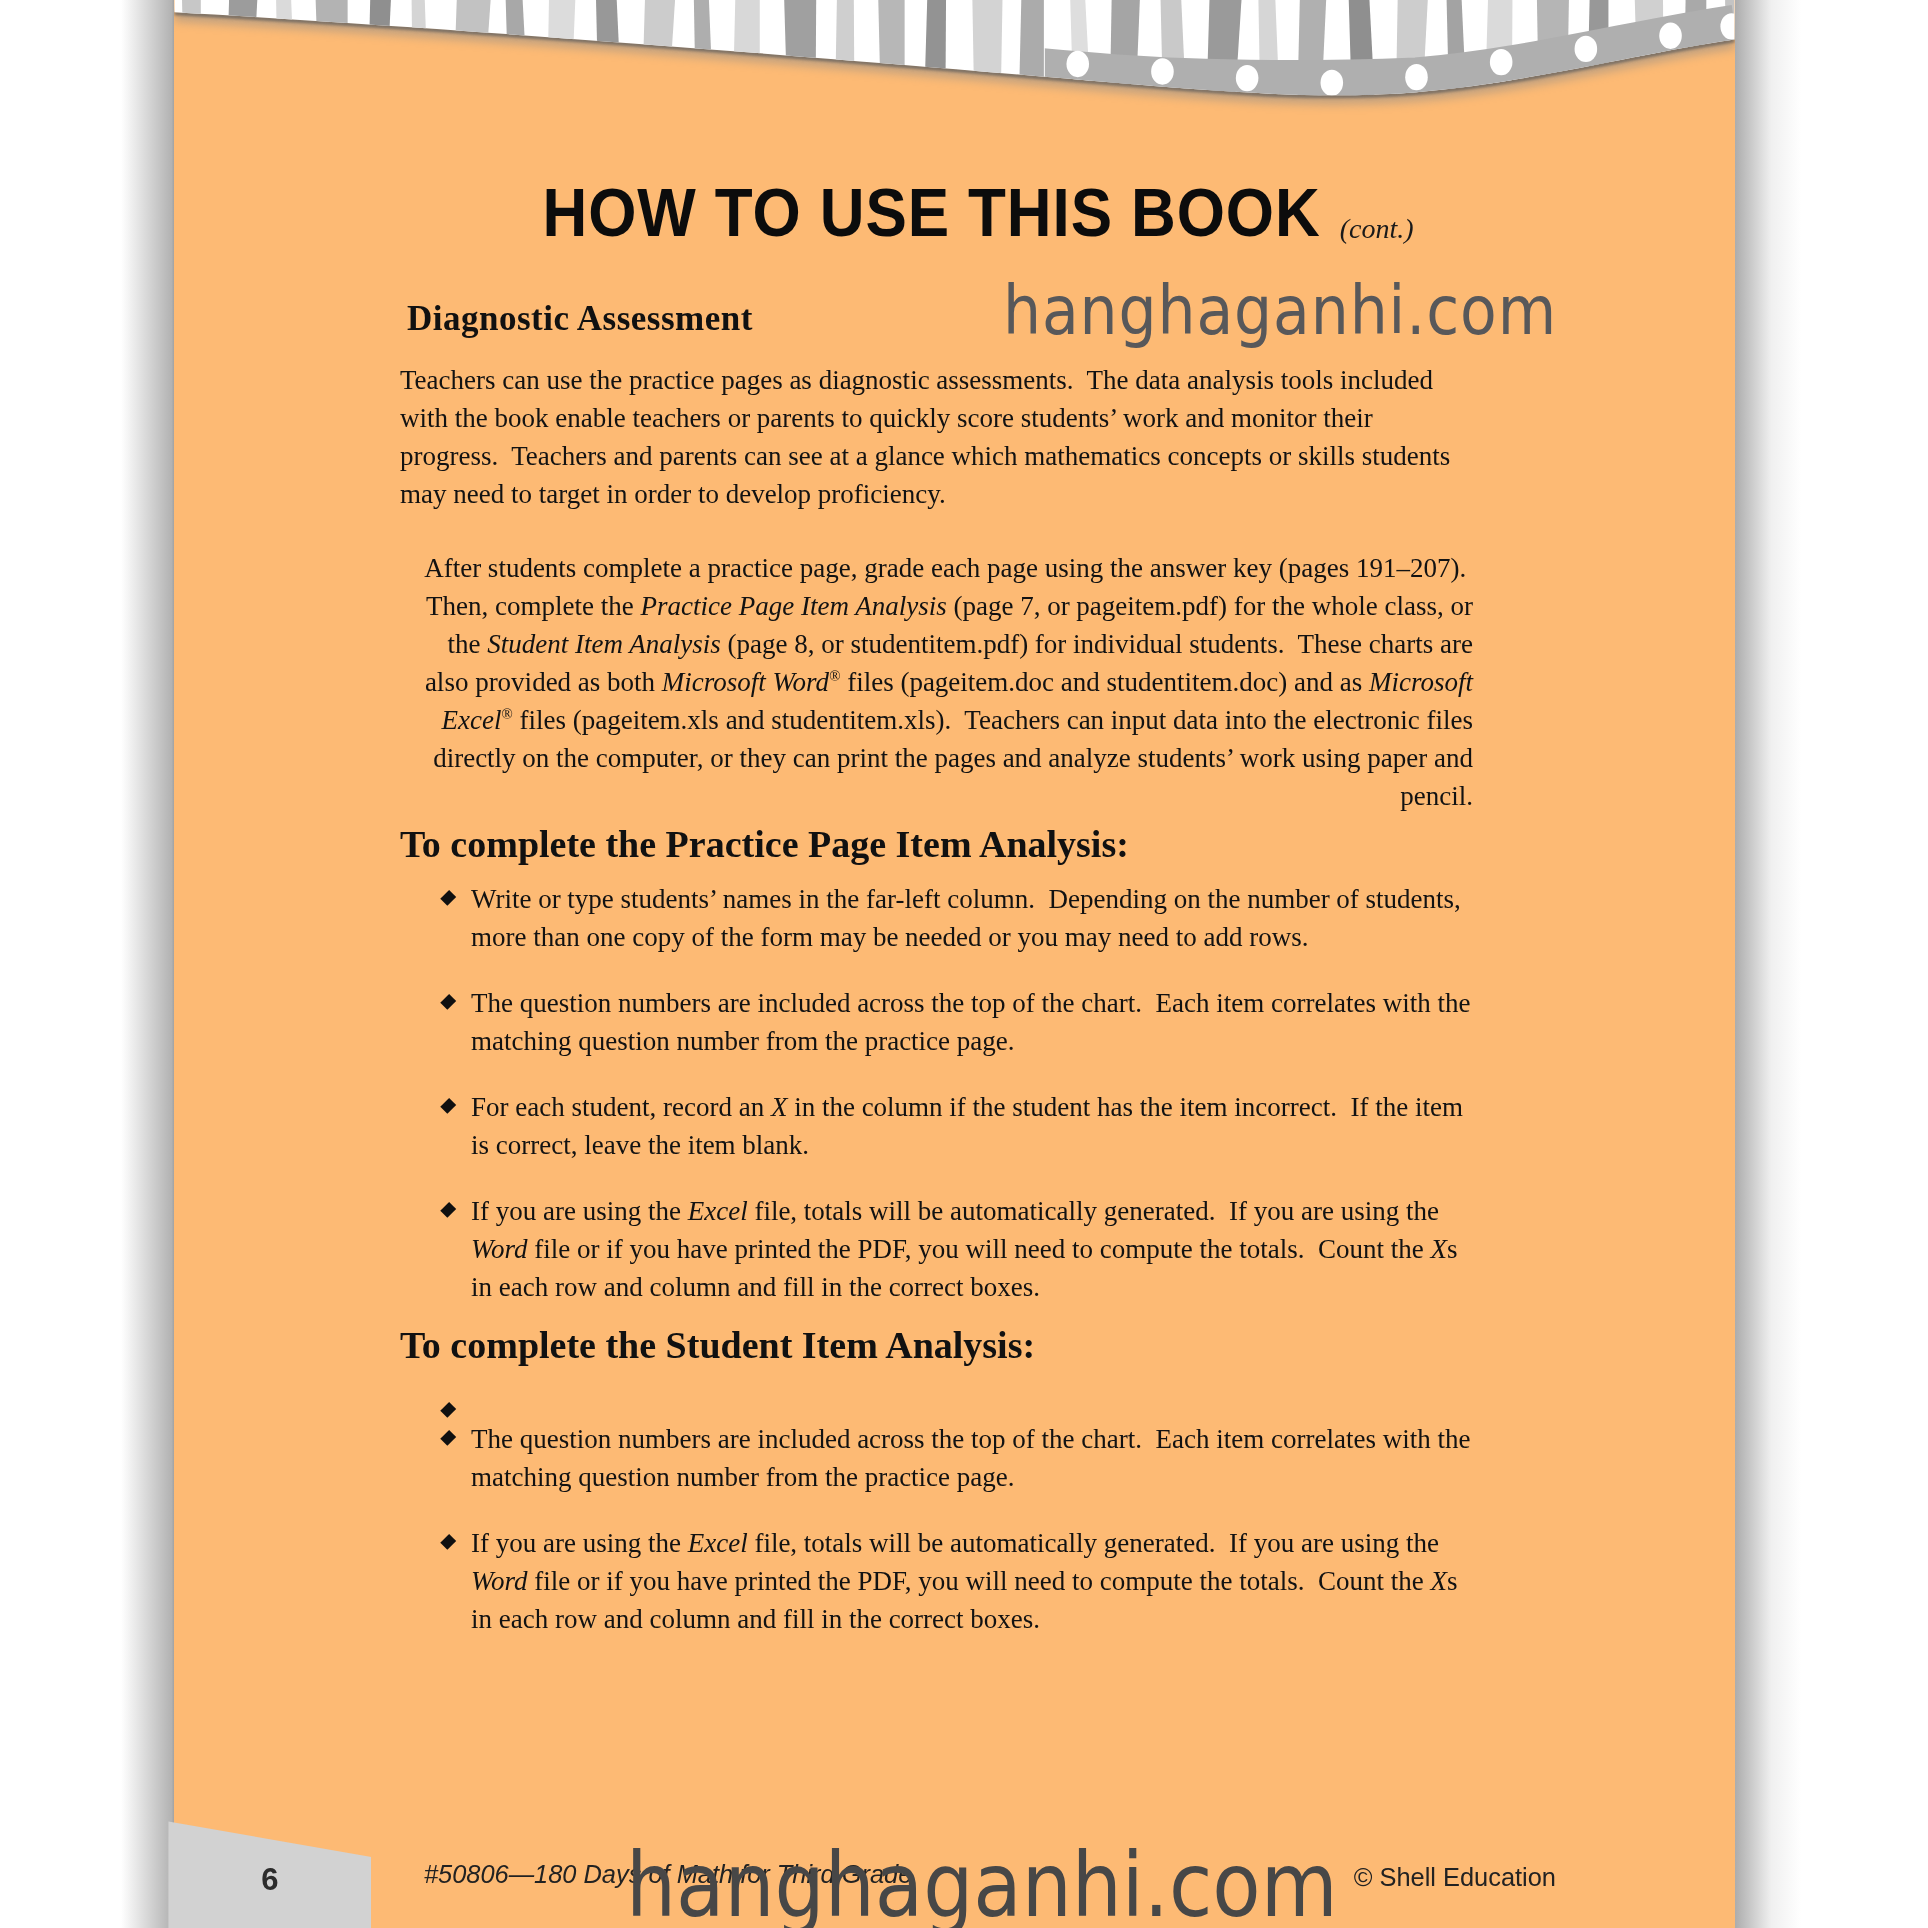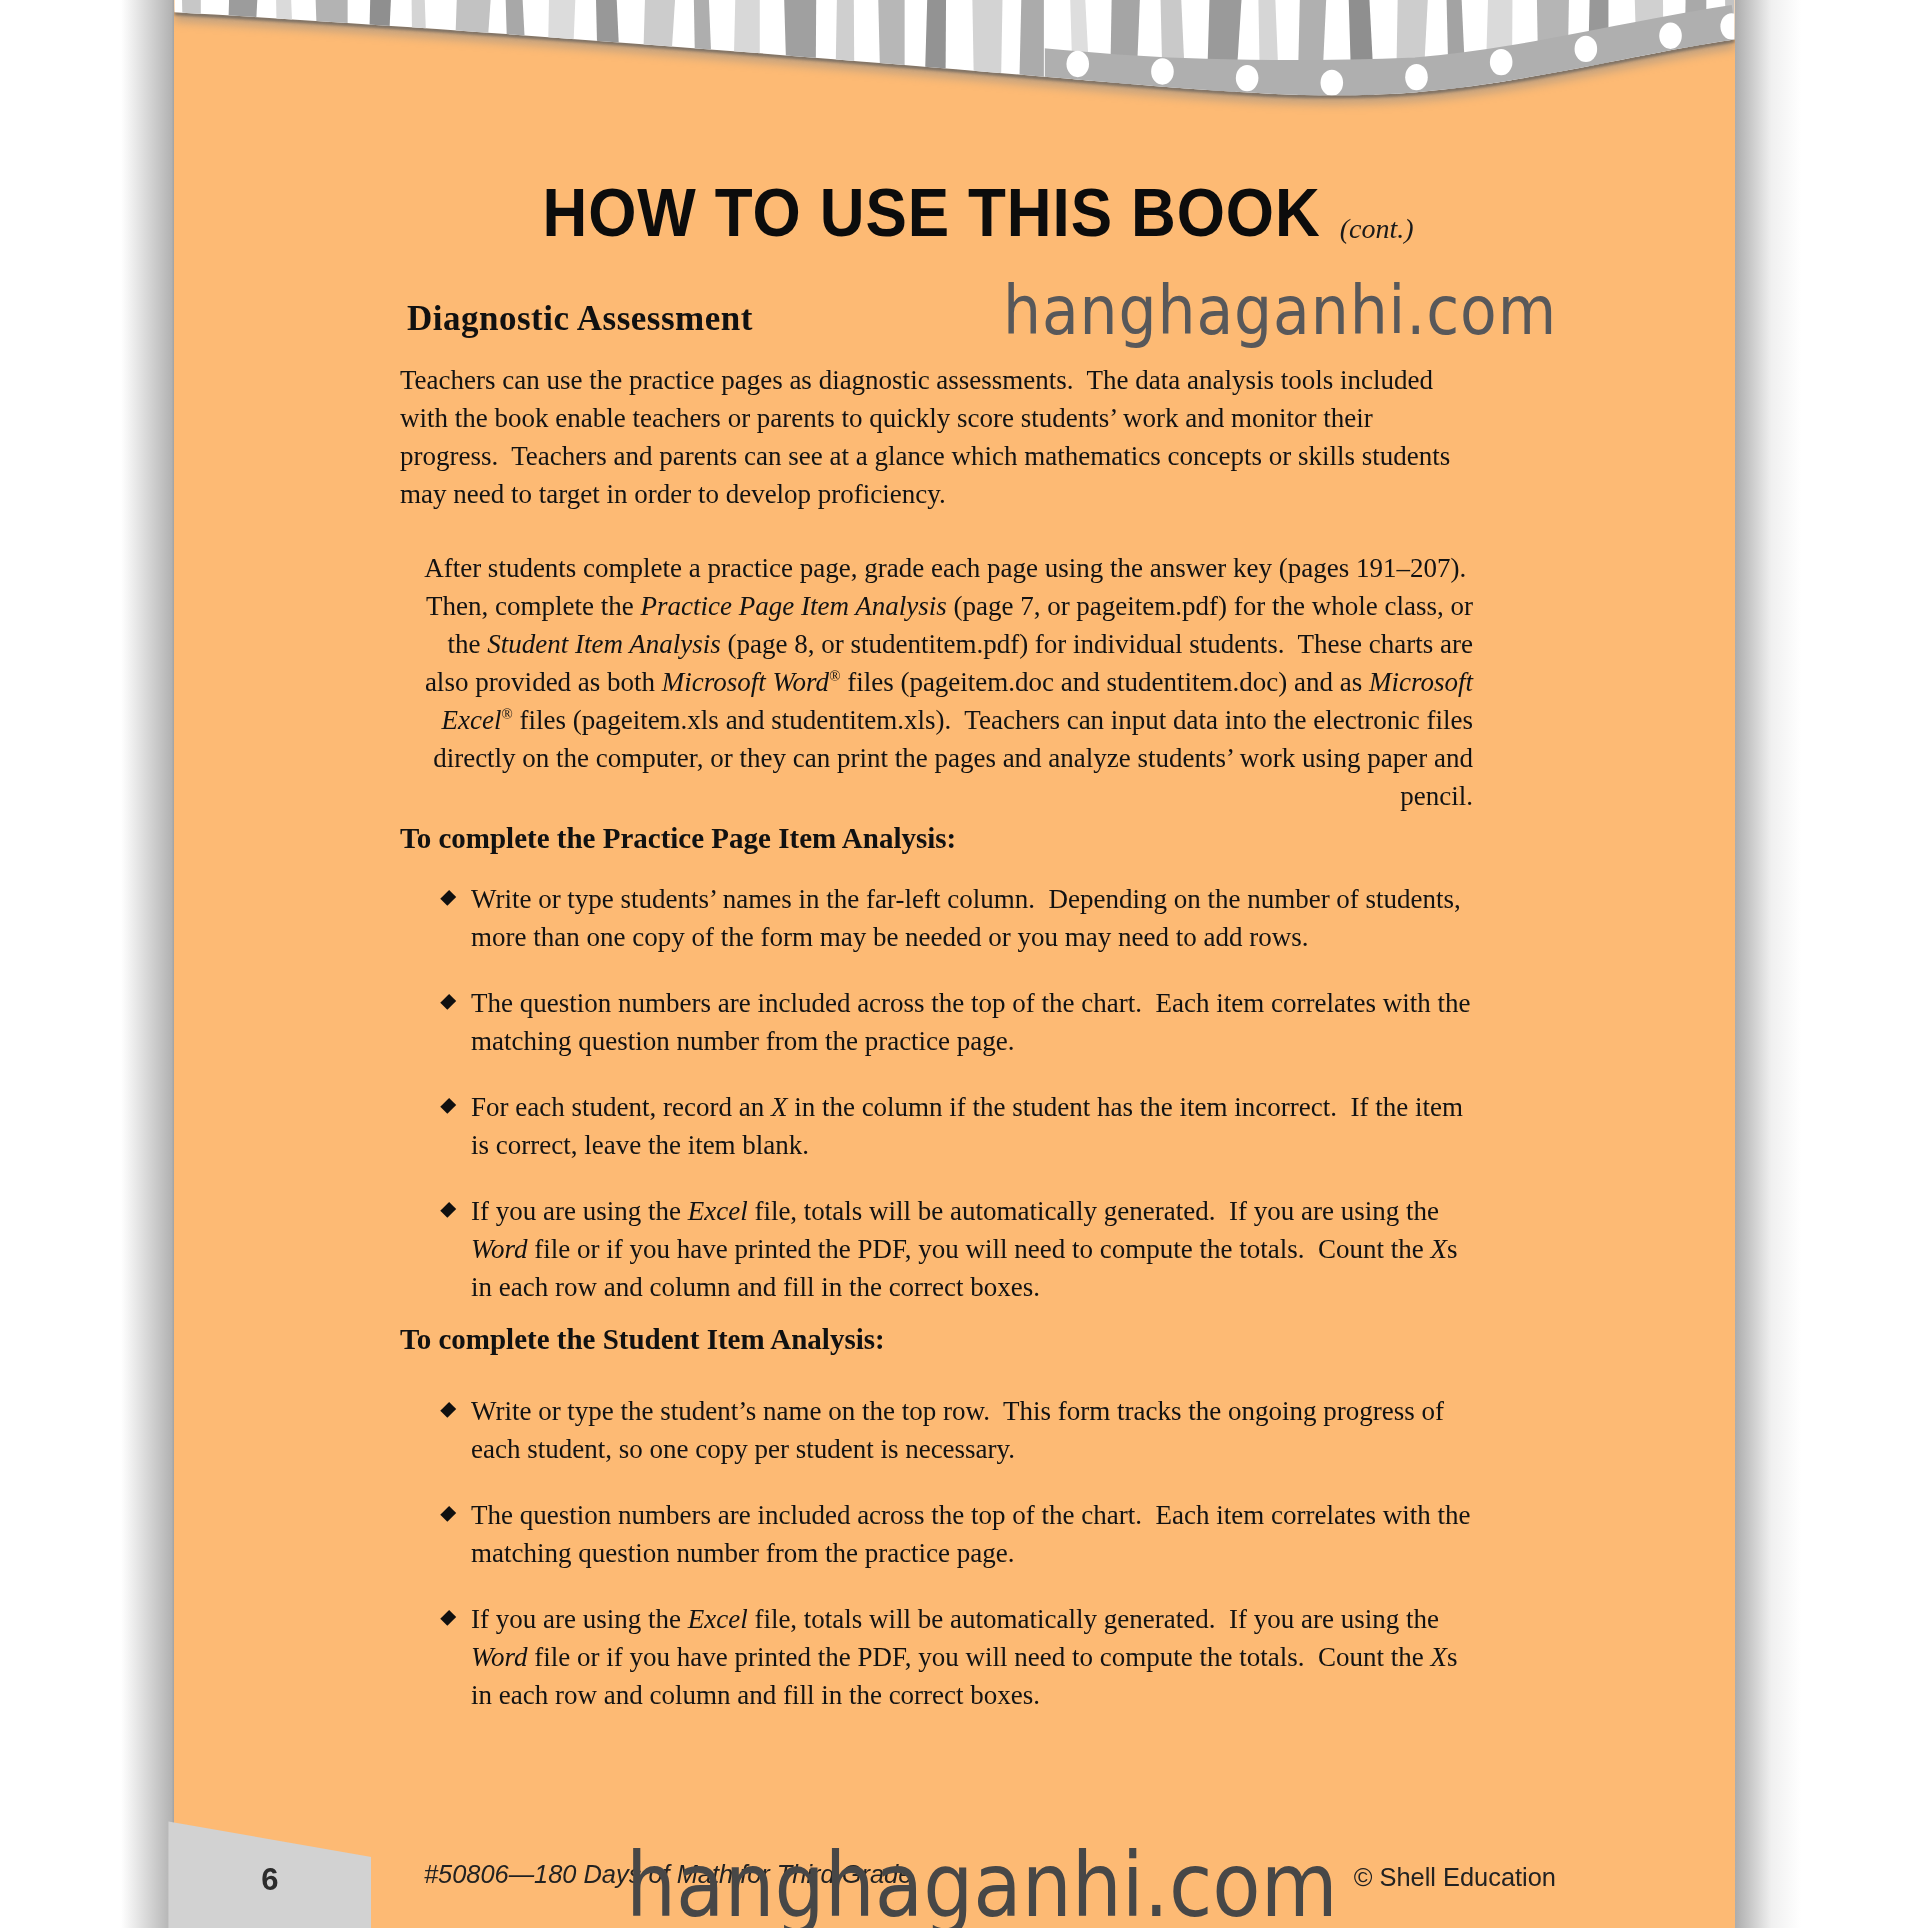--- a/index.html
+++ b/index.html
@@ -39,21 +39,21 @@
 
   .section-heading{
     position:absolute;left:233px;top:299px;
     font-size:35px;font-weight:bold;letter-spacing:0.5px;color:#111;
   }
 
   .body-par{position:absolute;left:226px;width:1073px;font-size:27px;line-height:38px;text-align:left;}
   .par1{top:361px;}
   .par2{top:549px;text-align:right;}
 
-  .subheading{position:absolute;left:226px;width:1130px;font-size:29px;font-weight:bold;color:#111;}
+  .subheading{position:absolute;left:226px;width:1130px;font-size:38px;font-weight:bold;color:#111;}
   .sub1{top:822px;}
   .sub2{top:1323px;}
 
   .bullets{position:absolute;left:297px;width:1012px;margin:0;padding:0;list-style:none;font-size:27px;line-height:38px;}
   .bullets1{top:880px;}
   .bullets2{top:1392px;}
   .bullets li{position:relative;margin:0 0 28px 0;}
   .bullet-marker{
     position:absolute;left:-28px;top:13px;width:10.4px;height:10.4px;background:#101010;
     transform:rotate(45deg) scaleY(1.25);
@@ -176,21 +176,21 @@
   <div class="subheading sub1">To complete the Practice Page Item Analysis:</div>
   <ul class="bullets bullets1">
     <li><span class="bullet-marker"></span><span><span>Write or type students’ names in the far-left column.&nbsp; Depending on the number of students, more than one copy of the form may be needed or you may need to add rows.</span></span></li>
     <li><span class="bullet-marker"></span><span><span>The question numbers are included across the top of the chart.&nbsp; Each item correlates with the matching question number from the practice page.</span></span></li>
     <li><span class="bullet-marker"></span><span><span>For each student, record an </span><span style="font-style: italic;">X</span><span> in the column if the student has the item incorrect.&nbsp; If the item is correct, leave the item blank.</span></span></li>
     <li><span class="bullet-marker"></span><span><span>If you are using the </span><span style="font-style: italic;">Excel</span><span> file, totals will be automatically generated.&nbsp; If you are using the </span><span style="font-style: italic;">Word</span><span> file or if you have printed the PDF, you will need to compute the totals.&nbsp; Count the </span><span style="font-style: italic;">X</span><span>s in each row and column and fill in the correct boxes.</span></span></li>
   </ul>
 
   <div class="subheading sub2">To complete the Student Item Analysis:</div>
   <ul class="bullets bullets2">
-    <li><span class="bullet-marker"></span><span><span>Write or type the student’s name on the top row.&nbsp; This form tracks the ongoing progress of each student, so one copy per student is necessary.</span></span></li>
+    <li><span class="bullet-marker"></span></li>
     <li><span class="bullet-marker"></span><span><span>The question numbers are included across the top of the chart.&nbsp; Each item correlates with the matching question number from the practice page.</span></span></li>
     <li><span class="bullet-marker"></span><span><span>If you are using the </span><span style="font-style: italic;">Excel</span><span> file, totals will be automatically generated.&nbsp; If you are using the </span><span style="font-style: italic;">Word</span><span> file or if you have printed the PDF, you will need to compute the totals.&nbsp; Count the </span><span style="font-style: italic;">X</span><span>s in each row and column and fill in the correct boxes.</span></span></li>
   </ul>
 
   <div class="footer-tab">
     <div class="pagenum">6</div>
   </div>
   <div class="footer-ref">#50806—180 Days of Math for Third Grade</div>
   <div class="footer-pub">© Shell Education</div>
 

